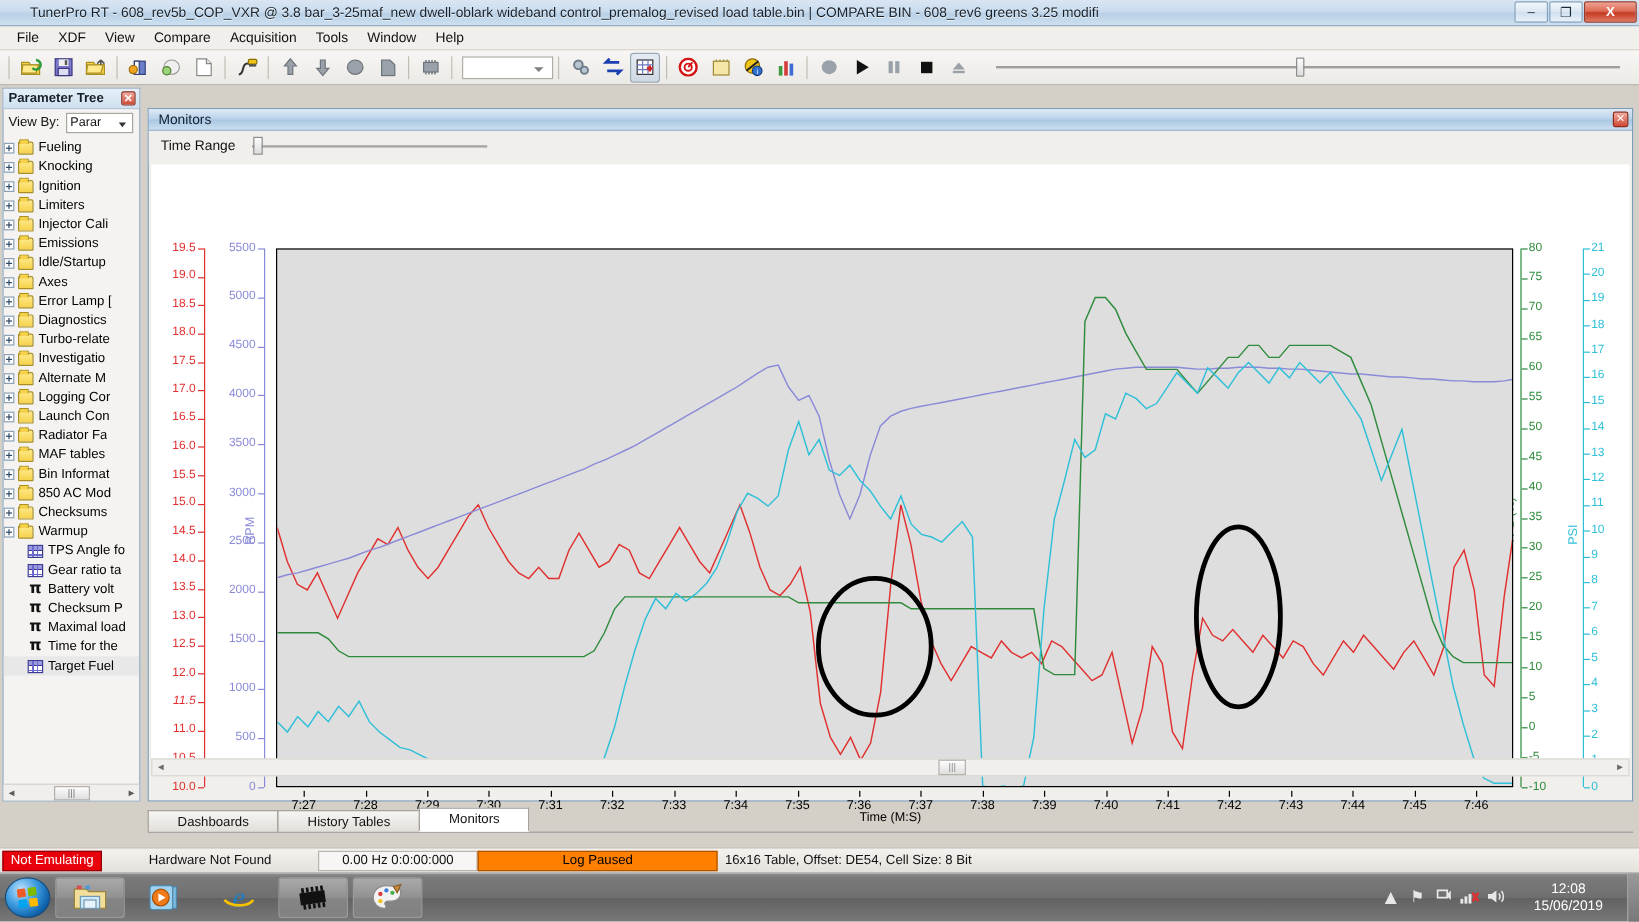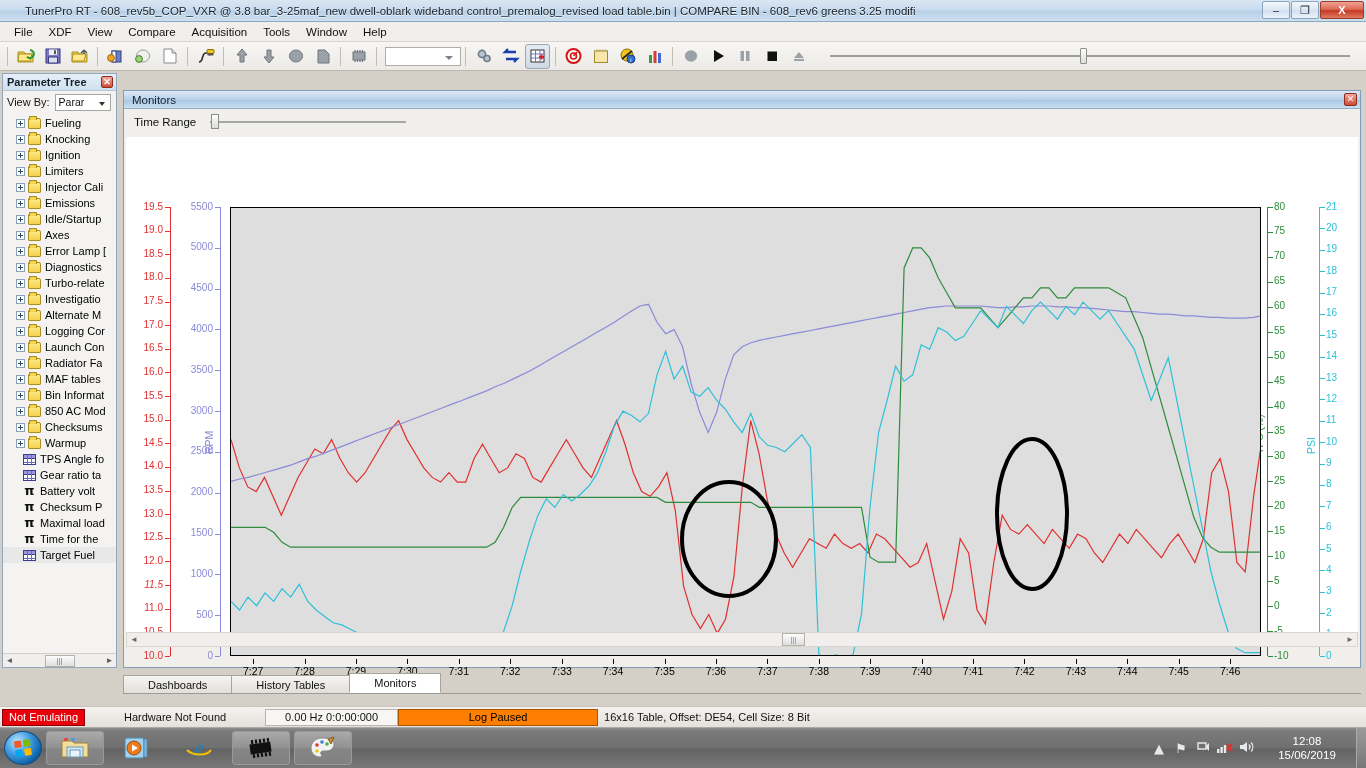--- a/index.html
+++ b/index.html
@@ -110,21 +110,21 @@
     line-height: 15px; color: #111; overflow: hidden; white-space: nowrap;
   }
   .viewby-combo::after {
     content: ""; position: absolute; right: 5px; top: 7px;
     border-left: 3.5px solid transparent; border-right: 3.5px solid transparent;
     border-top: 4px solid #333;
   }
   .tree { padding-top: 2px; height: 545px; overflow: hidden; position: relative; }
   .tree-row {
     height: 16px; display: flex; align-items: center; font-size: 11px;
-    color: #000; white-space: nowrap; padding-left: 13px;
+    color: #000; white-space: nowrap; 
   }
   .tree-row.selected { background: #e8e8e8; }
   .expander {
     width: 9px; height: 9px; border: 1px solid #8b9fb5; background: #fff;
     position: relative; margin-right: 3px; flex: none;
   }
   .expander::before {
     content:""; position:absolute; left:1px; right:1px; top:3px; height:1px; background:#2b4a66;
   }
   .expander::after {
@@ -887,20 +887,21 @@
           <div class="xtick-label" style="left: 794.461px; top: 6px;">7:42</div>
           <div class="xtick" style="left: 845.883px;"></div>
           <div class="xtick-label" style="left: 845.883px; top: 6px;">7:43</div>
           <div class="xtick" style="left: 897.304px;"></div>
           <div class="xtick-label" style="left: 897.304px; top: 6px;">7:44</div>
           <div class="xtick" style="left: 948.726px;"></div>
           <div class="xtick-label" style="left: 948.726px; top: 6px;">7:45</div>
           <div class="xtick" style="left: 1000.15px;"></div>
           <div class="xtick-label" style="left: 1000.15px; top: 6px;">7:46</div>
         </div>
+      <div class="xaxis-title">Time (M:S)</div>
     </div>
 
     <div class="chart-hscroll">
       <div class="chs-arrow">◄</div>
       <div class="chs-thumb">|||</div>
       <div class="chs-arrow">►</div>
     </div>
   </div>
 
   <div class="bottom-tabs">

